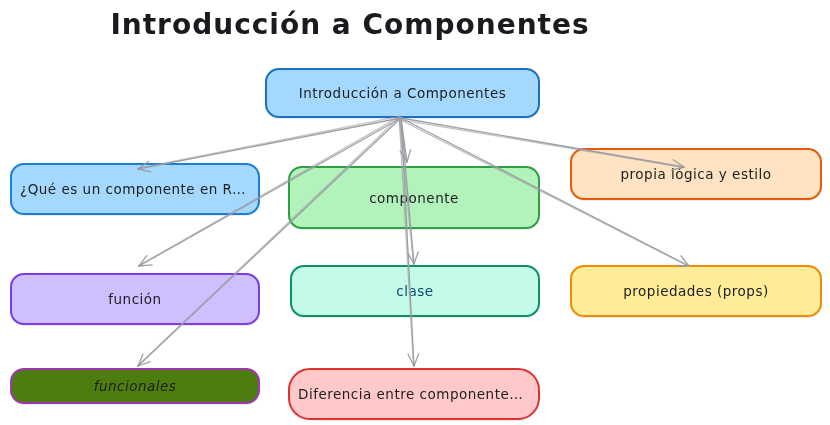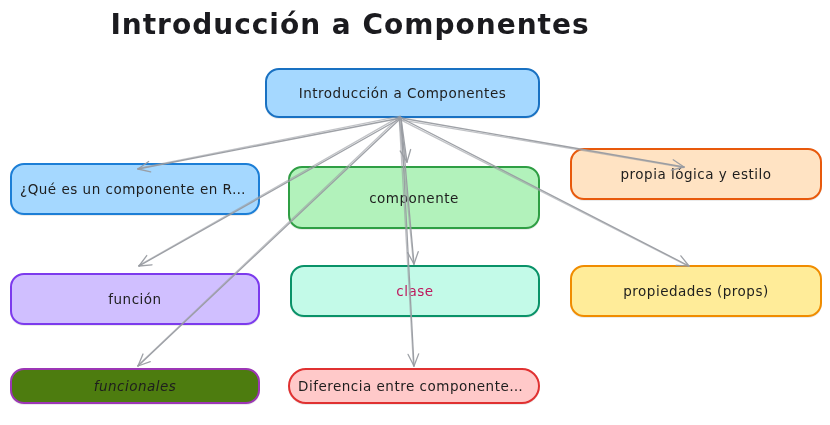--- a/index.html
+++ b/index.html
@@ -59,30 +59,30 @@
       </div>
       <div class="node" style="left: 288px; top: 166px; width: 252px; height: 63px; border-color: rgb(47, 158, 68); background: rgb(178, 242, 187); color: rgb(30, 30, 30);">
         <span>componente</span>
       </div>
       <div class="node" style="left: 570px; top: 148px; width: 252px; height: 52px; border-color: rgb(232, 89, 12); background: rgb(255, 227, 195); color: rgb(30, 30, 30);">
         <span>propia lógica y estilo</span>
       </div>
       <div class="node" style="left: 10px; top: 265px; width: 250px; height: 52px; border-color: rgb(124, 58, 237); background: rgb(208, 191, 255); color: rgb(30, 30, 30); margin-top: 8px;">
         <span>función</span>
       </div>
-      <div class="node" style="left: 290px; top: 265px; width: 250px; height: 52px; border-color: rgb(9, 146, 104); background: rgb(195, 250, 232); color: #be185d; justify-content: center;">
+      <div class="node" style="left: 290px; top: 265px; width: 250px; height: 52px; border-color: rgb(9, 146, 104); background: rgb(195, 250, 232); color: #0c4a6e; justify-content: center;">
         <span>clase</span>
       </div>
       <div class="node" style="left: 570px; top: 265px; width: 252px; height: 52px; border-color: rgb(240, 140, 0); background: rgb(255, 236, 153); color: rgb(30, 30, 30);">
         <span>propiedades (props)</span>
       </div>
       <div class="node" style="left: 10px; top: 368px; width: 250px; height: 36px; border-color: rgb(156, 54, 181); background: #4d7c0f; color: rgb(30, 30, 30); font-style: italic;">
         <span>funcionales</span>
       </div>
-      <div class="node" style="left: 288px; top: 368px; width: 252px; height: 36px; border-color: rgb(224, 49, 49); background: rgb(255, 201, 201); color: rgb(30, 30, 30); border-radius: 22px;">
+      <div class="node" style="left: 288px; top: 368px; width: 252px; height: 52px; border-color: rgb(224, 49, 49); background: rgb(255, 201, 201); color: rgb(30, 30, 30); border-radius: 22px;">
         <span>Diferencia entre componentes f...</span>
       </div>
     </div>
 
   <svg class="arrows-layer" width="830" height="425" viewBox="0 0 830 425">
       <line x1="401" y1="118" x2="138" y2="169" stroke="#999ca2" stroke-width="1.3" stroke-linecap="round" opacity="0.95"></line>
       <line x1="400.65733384765866" y1="116.23291768498477" x2="137.90481495768296" y2="168.50914380138465" stroke="#999ca2" stroke-width="1.3" stroke-linecap="round" opacity="0.6"></line>
       <line x1="138" y1="169" x2="148.64394942675264" y2="161.53633196070913" stroke="#999ca2" stroke-width="1.3" stroke-linecap="round" opacity="0.95"></line>
       <line x1="138" y1="169" x2="150.66220961769662" y2="171.9442227493026" stroke="#999ca2" stroke-width="1.3" stroke-linecap="round" opacity="0.95"></line>
       <line x1="401" y1="118" x2="407" y2="162" stroke="#999ca2" stroke-width="1.3" stroke-linecap="round" opacity="0.95"></line>

